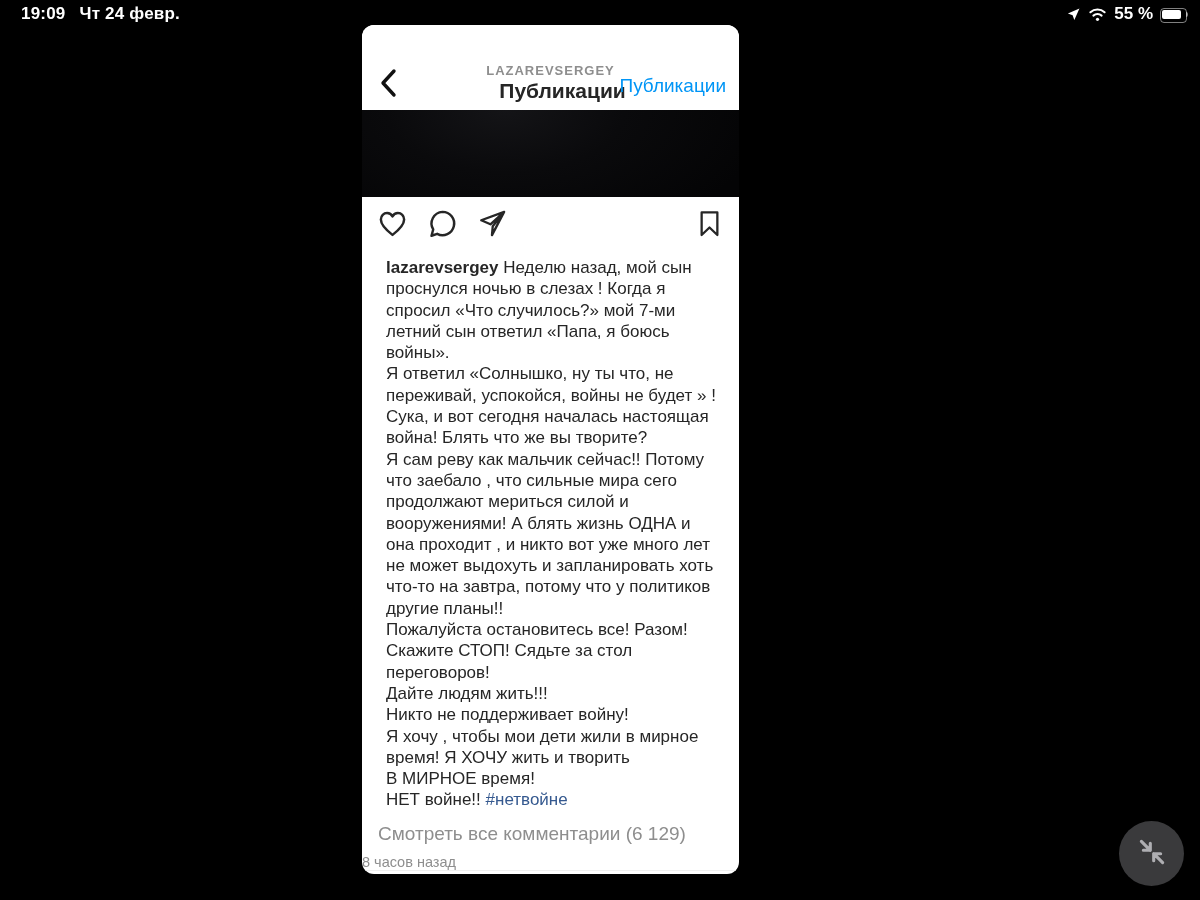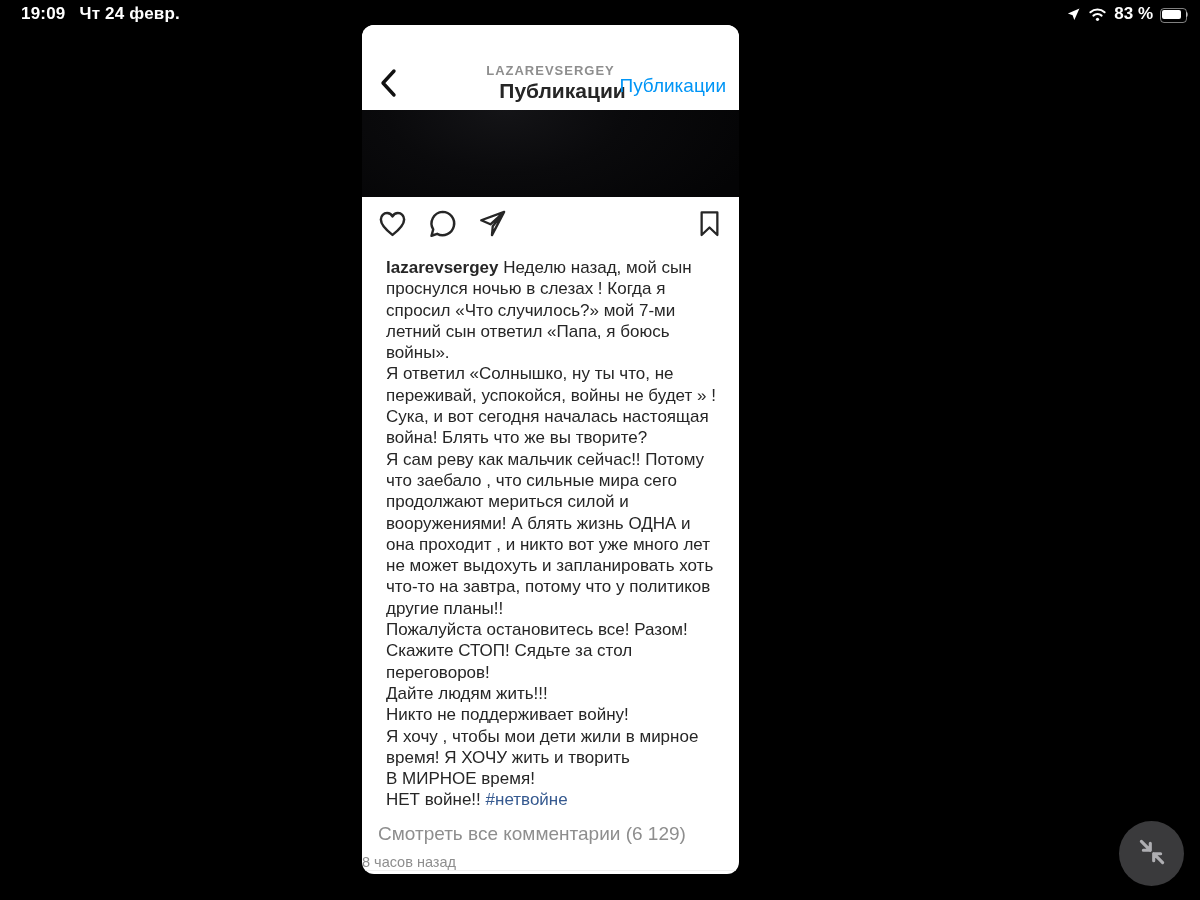--- a/index.html
+++ b/index.html
@@ -70,21 +70,21 @@
           <path d="M21.5 2.5 L3 10.4 l7.6 2.7 2.7 7.6 Z" fill="#fff"></path>
         </svg>
     </span>
     <span>
       <svg width="19" height="15" viewBox="0 0 24 19">
         <path d="M3 6.6 a13.5 13.5 0 0 1 18 0" fill="none" stroke="#fff" stroke-width="2.6" stroke-linecap="round"></path>
         <path d="M6.8 10.9 a8 8 0 0 1 10.4 0" fill="none" stroke="#fff" stroke-width="2.6" stroke-linecap="round"></path>
         <circle cx="12" cy="15.6" r="2" fill="#fff"></circle>
       </svg>
     </span>
-    <span>83 %</span>
+    <span>55 %</span>
     <span class="battery">
       <span class="shell"></span>
         <span class="level"></span>
         <span class="tip"></span>
     </span>
   </div>
 </div>
 
 <div class="app">
 

